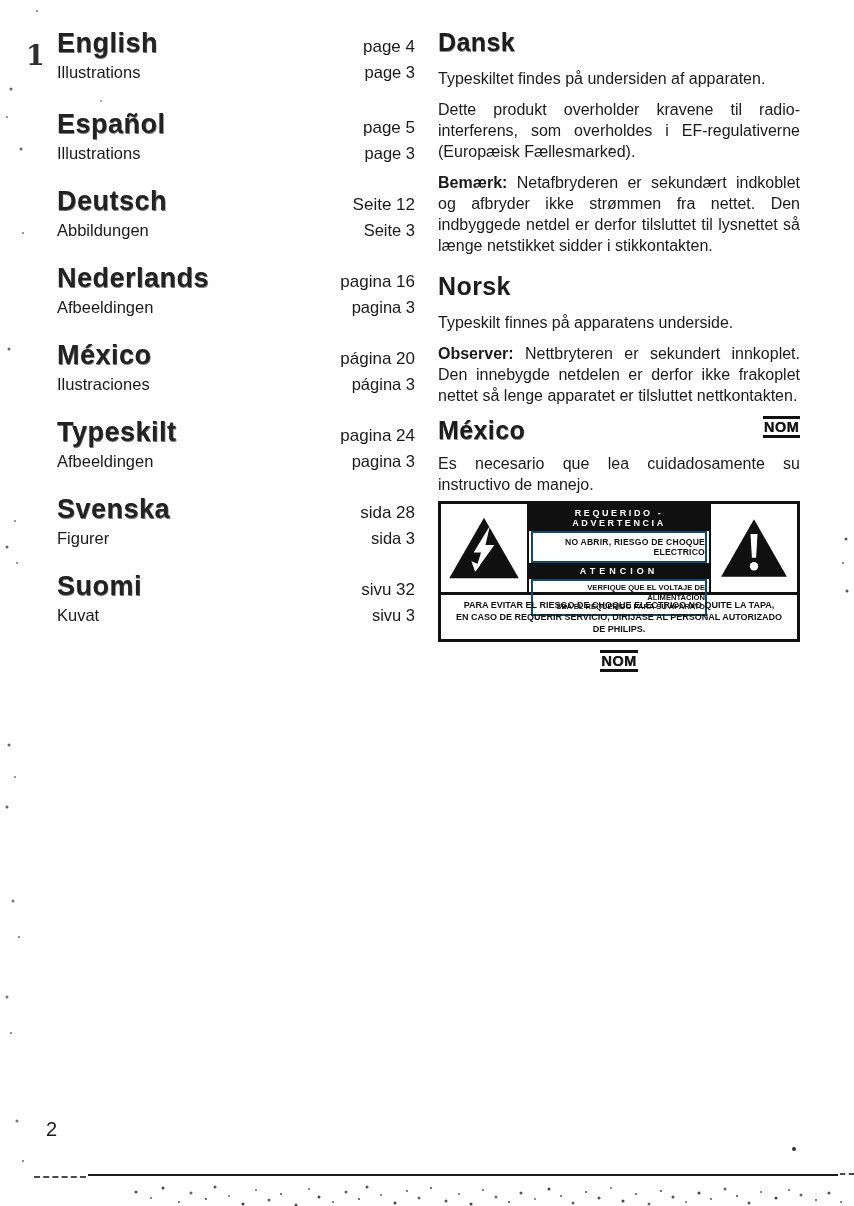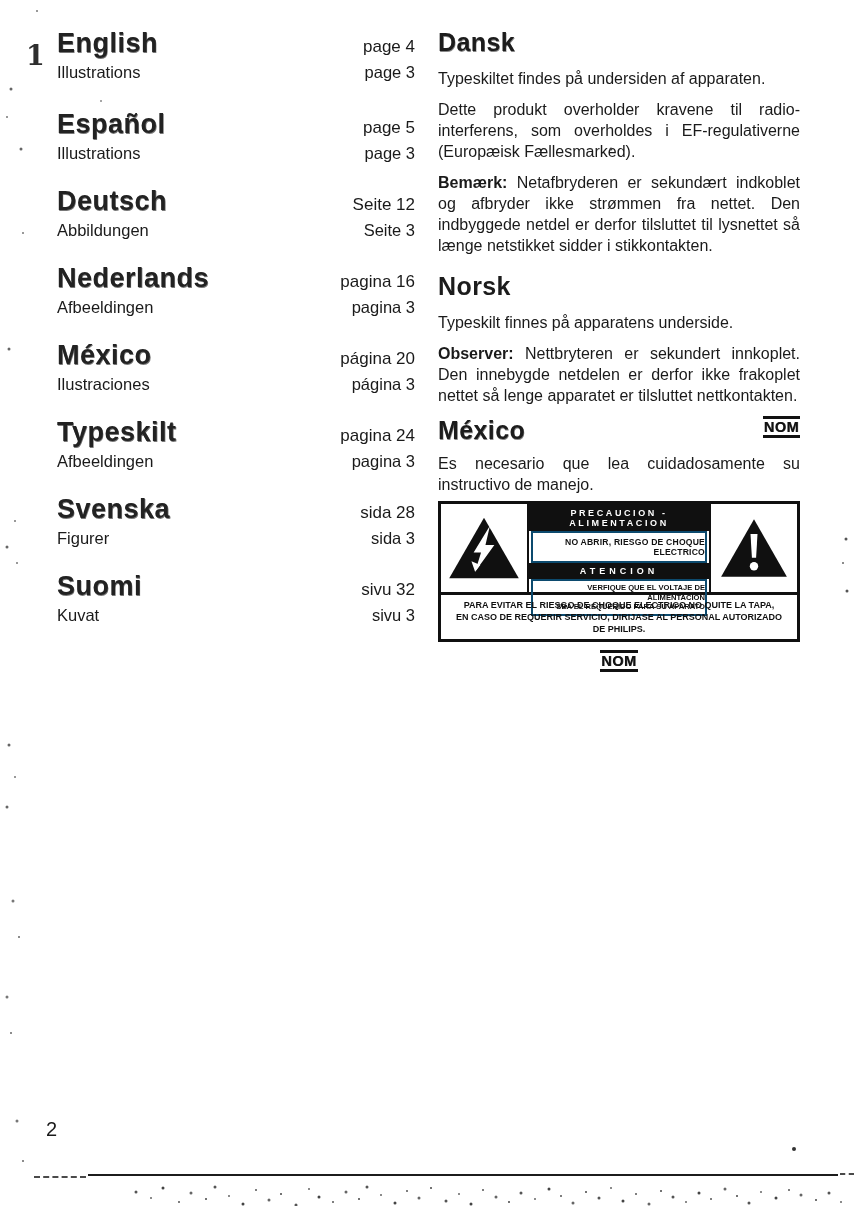--- a/index.html
+++ b/index.html
@@ -247,21 +247,21 @@
     <div class="wl">
       <div class="wl-main">
         <div class="wl-tri">
           <svg width="74" height="66" viewBox="0 0 100 88">
             <polygon points="50,3 97,85 3,85" fill="#101010"></polygon>
             <polygon points="58,14 36,50 46,50 38,76 64,40 52,40" fill="#ffffff"></polygon>
             <polygon points="38,76 33,62 45,67" fill="#ffffff"></polygon>
           </svg>
         </div>
         <div class="wl-mid">
-          <div class="bar hdr">PRECAUCION - ALIMENTACION</div>
+          <div class="bar hdr">REQUERIDO - ADVERTENCIA</div>
           <div class="framed noabrir">NO ABRIR, RIESGO DE CHOQUE ELECTRICO</div>
           <div class="bar aten">ATENCION</div>
           <div class="framed volt">
             <div>VERFIQUE QUE EL VOLTAJE DE ALIMENTACION</div>
             <div>SEA EL REQUERIDO PARA SU APARATO</div>
           </div>
         </div>
         <div class="wl-tri">
           <svg width="70" height="70" viewBox="0 0 100 88">
             <polygon points="50,3 97,85 3,85" fill="#101010"></polygon>

